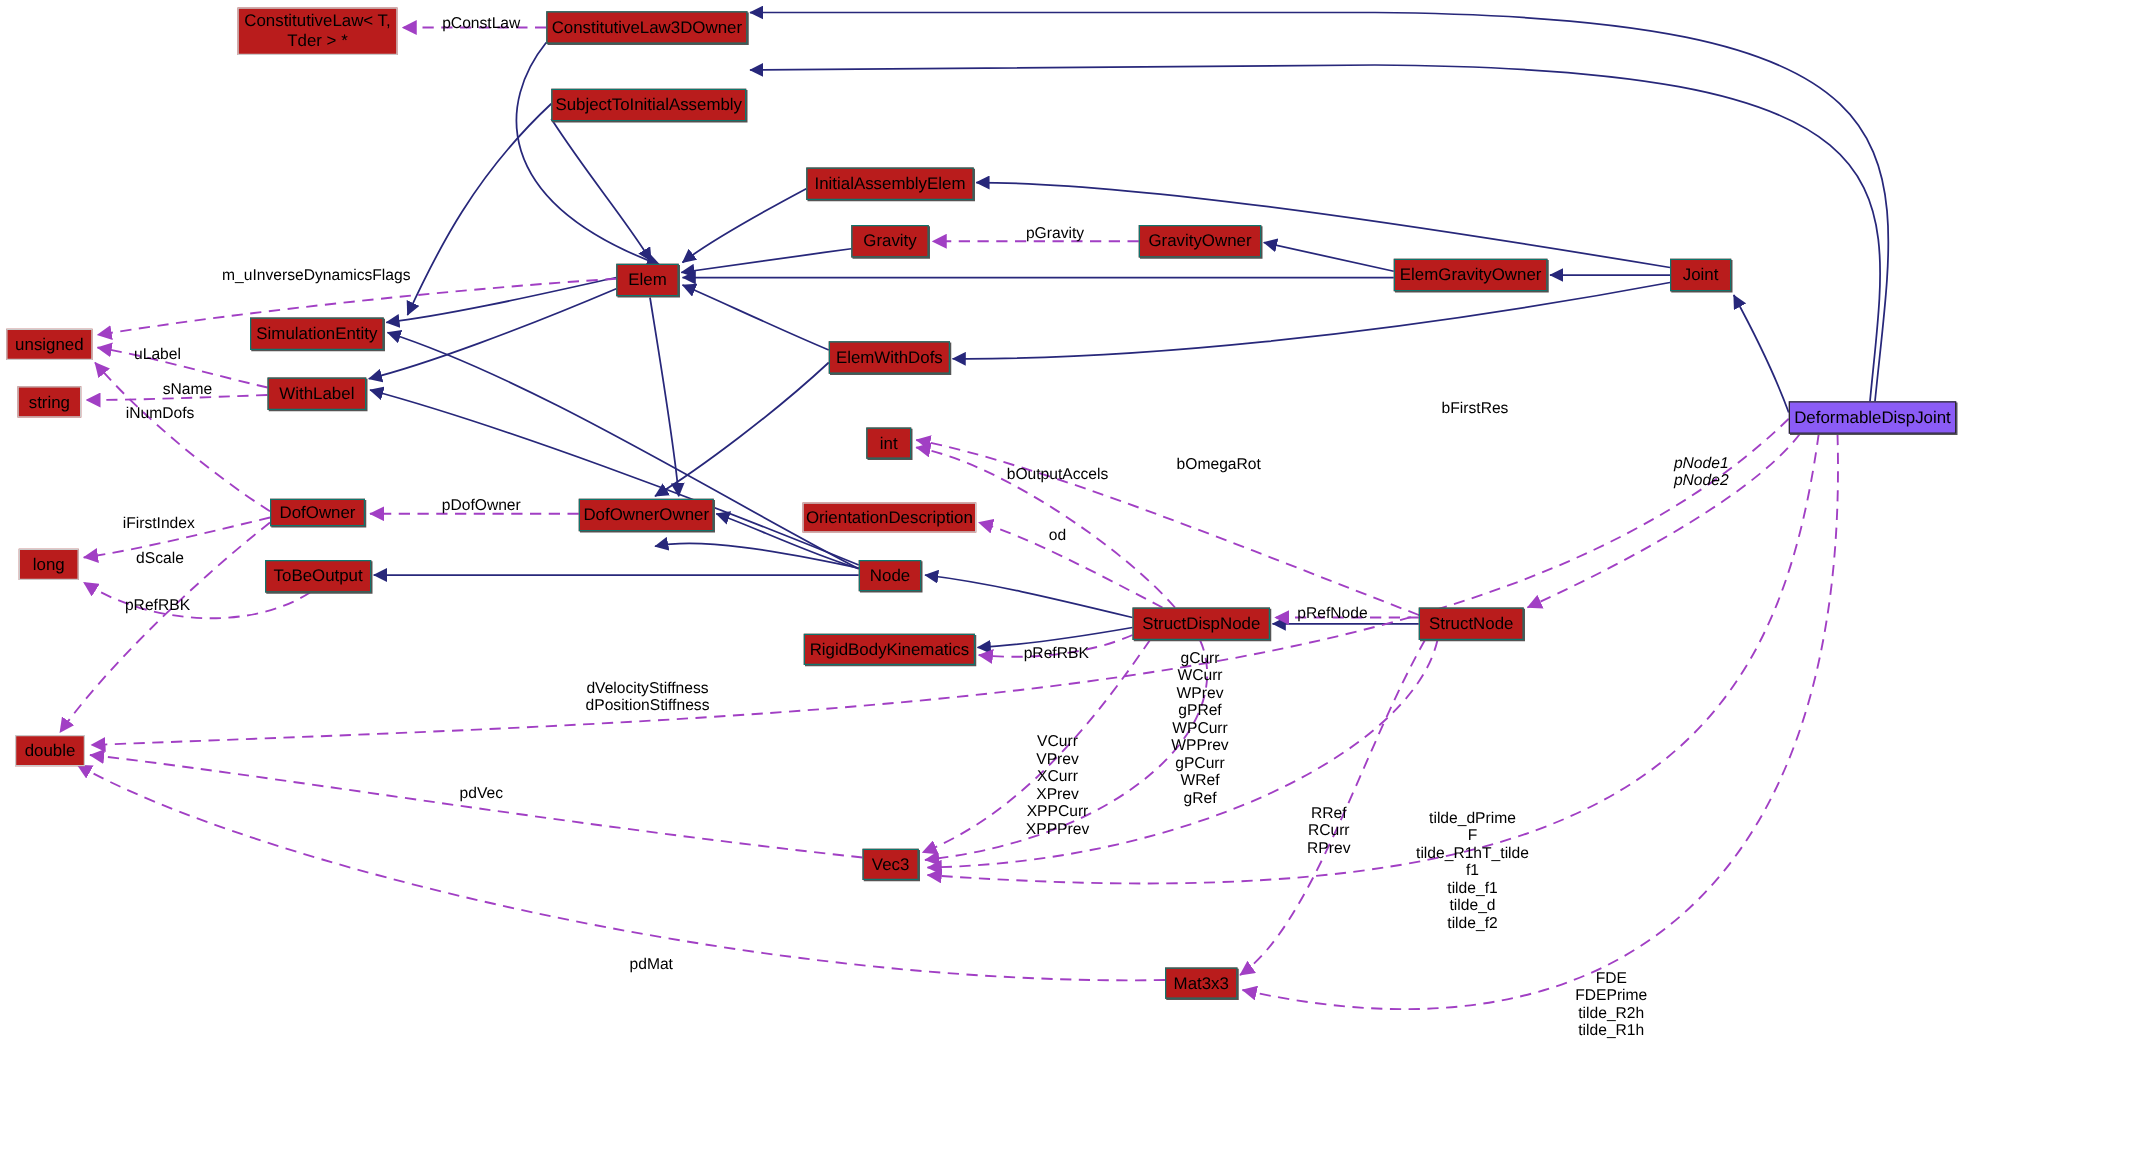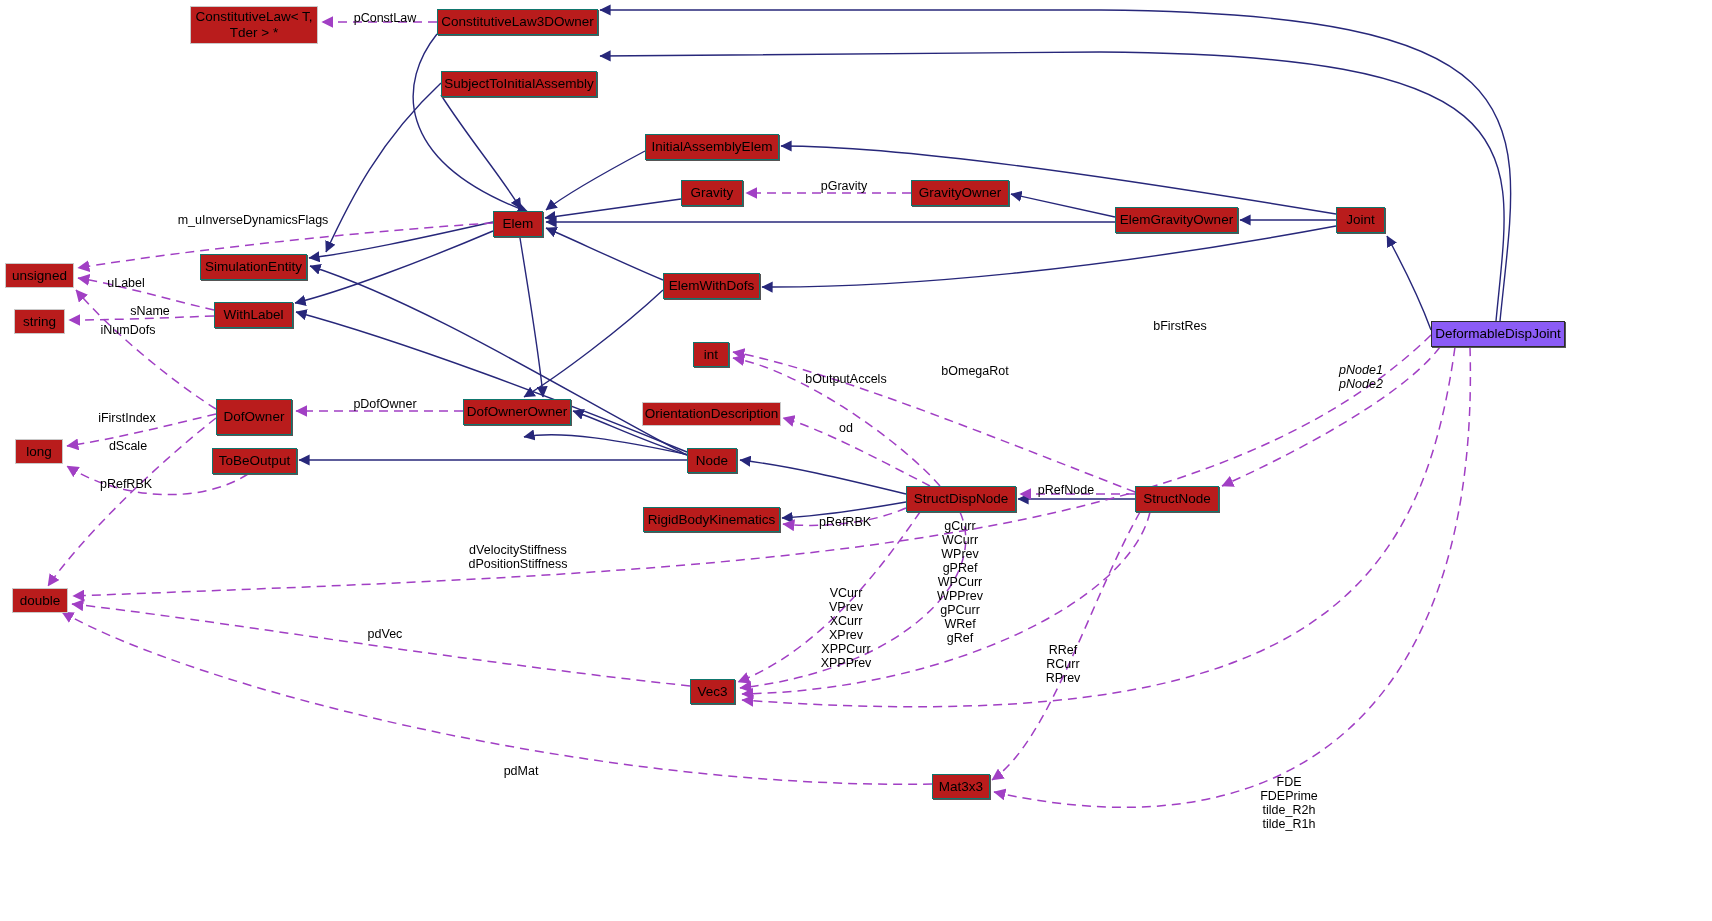--- a/index.html
+++ b/index.html
@@ -201,21 +201,21 @@
   </div>
   <div class="node light" style="left:14px;top:309px;width:51px;height:25px;">
     <span>string</span>
   </div>
   <div class="node current" style="left:1431px;top:321px;width:134px;height:26px;">
     <span>DeformableDispJoint</span>
   </div>
   <div class="node strong" style="left:693px;top:342px;width:36px;height:25px;">
     <span>int</span>
   </div>
-  <div class="node strong" style="left:216px;top:399px;width:76px;height:36px;">
+  <div class="node strong" style="left:216px;top:399px;width:76px;height:22px;">
     <span>DofOwner</span>
   </div>
   <div class="node strong" style="left:463px;top:399px;width:108px;height:26px;">
     <span>DofOwnerOwner</span>
   </div>
   <div class="node light" style="left:642px;top:402px;width:139px;height:24px;">
     <span>OrientationDescription</span>
   </div>
   <div class="node light" style="left:15px;top:439px;width:48px;height:25px;">
     <span>long</span>
@@ -277,19 +277,26 @@
   <div class="elabel" style="left:846px;top:628px;">VCurr
 VPrev
 XCurr
 XPrev
 XPPCurr
 XPPPrev</div>
   <div class="elabel" style="left:385px;top:634px;">pdVec</div>
   <div class="elabel" style="left:1063px;top:664px;">RRef
 RCurr
 RPrev</div>
+  <div class="elabel" style="left:1178px;top:696px;">tilde_dPrime
+F
+tilde_R1hT_tilde
+f1
+tilde_f1
+tilde_d
+tilde_f2</div>
   <div class="elabel" style="left:521px;top:771px;">pdMat</div>
   <div class="elabel" style="left:1289px;top:803px;">FDE
 FDEPrime
 tilde_R2h
 tilde_R1h</div>
 
 </div>
 
 </body></html>

